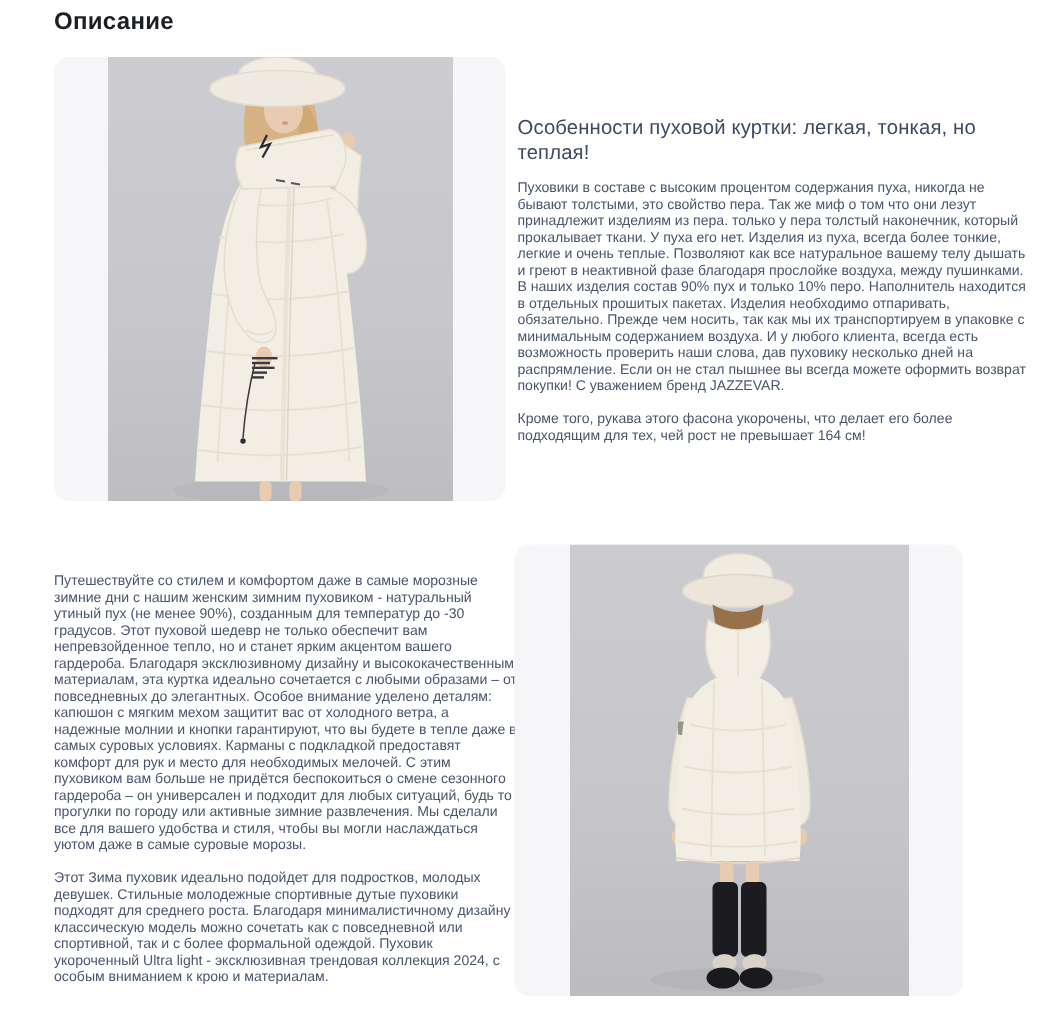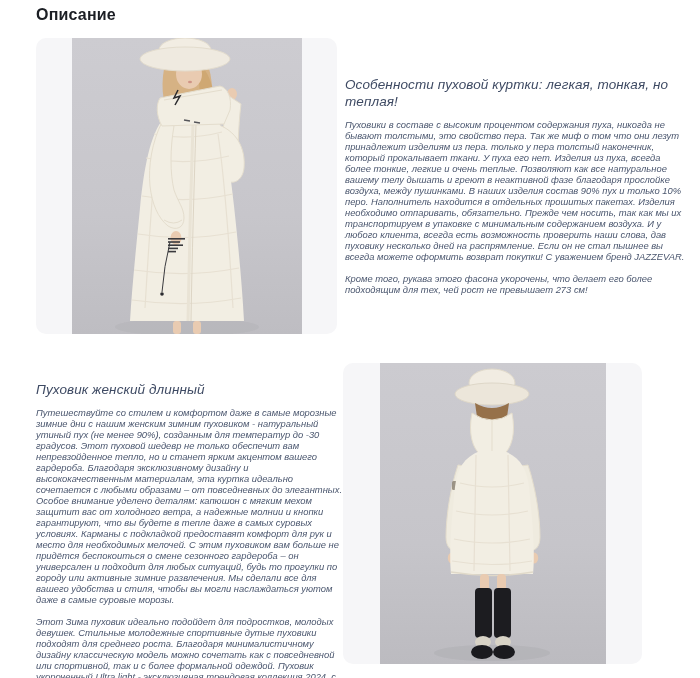--- a/index.html
+++ b/index.html
@@ -32,21 +32,21 @@
     font-size:16px;font-weight:700;color:var(--title_color);
     letter-spacing:.2px;margin:0;
   }
   .card{
     position:absolute;background:var(--card_bg);border-radius:10px;
     display:flex;justify-content:center;align-items:flex-start;
   }
   .card-top{left:36px;top:38px;width:301px;height:296px;}
   .card-bottom{left:343px;top:363px;width:299px;height:301px;}
   .photo{display:block;}
-  .text-col{position:absolute;color:var(--body_color);font-style:italic;}
+  .text-col{position:absolute;color:var(--body_color);}
   .text-top{left:345px;top:76px;width:344px;}
   .text-bottom{left:36px;top:381px;width:310px;}
   .section-heading{
     font-size:13.5px;line-height:17px;font-weight:400;
     color:var(--heading_color);margin:0 0 9px 0;letter-spacing:.1px;
   }
   .text-col p{
     font-size:9.4px;line-height:11px;margin:0 0 11px 0;
     color:var(--body_color);letter-spacing:0;
   }
@@ -139,28 +139,27 @@
           <rect x="101" y="283" width="8" height="13" rx="3"></rect>
           <rect x="121" y="283" width="8" height="13" rx="3"></rect>
         </g>
       </g>
     </svg>
   </div>
 
   <div class="text-col text-top">
     <h2 class="section-heading">Особенности пуховой куртки: легкая, тонкая, но теплая!</h2>
     <p>Пуховики в составе с высоким процентом содержания пуха, никогда не бывают толстыми, это свойство пера. Так же миф о том что они лезут принадлежит изделиям из пера. только у пера толстый наконечник, который прокалывает ткани. У пуха его нет. Изделия из пуха, всегда более тонкие, легкие и очень теплые. Позволяют как все натуральное вашему телу дышать и греют в неактивной фазе благодаря прослойке воздуха, между пушинками. В наших изделия состав 90% пух и только 10% перо. Наполнитель находится в отдельных прошитых пакетах. Изделия необходимо отпаривать, обязательно. Прежде чем носить, так как мы их транспортируем в упаковке с минимальным содержанием воздуха. И у любого клиента, всегда есть возможность проверить наши слова, дав пуховику несколько дней на распрямление. Если он не стал пышнее вы всегда можете оформить возврат покупки! С уважением бренд JAZZEVAR.</p>
-    <p>Кроме того, рукава этого фасона укорочены, что делает его более подходящим для тех, чей рост не превышает 273 см!</p>
+    <p>Кроме того, рукава этого фасона укорочены, что делает его более подходящим для тех, чей рост не превышает 164 см!</p>
   </div>
 </section>
 
 <section>
 
   <div class="text-col text-bottom">
-    <h2 class="section-heading">Пуховик женский длинный</h2>
     <p>Путешествуйте со стилем и комфортом даже в самые морозные зимние дни с нашим женским зимним пуховиком - натуральный утиный пух (не менее 90%), созданным для температур до -30 градусов. Этот пуховой шедевр не только обеспечит вам непревзойденное тепло, но и станет ярким акцентом вашего гардероба. Благодаря эксклюзивному дизайну и высококачественным материалам, эта куртка идеально сочетается с любыми образами – от повседневных до элегантных. Особое внимание уделено деталям: капюшон с мягким мехом защитит вас от холодного ветра, а надежные молнии и кнопки гарантируют, что вы будете в тепле даже в самых суровых условиях. Карманы с подкладкой предоставят комфорт для рук и место для необходимых мелочей. С этим пуховиком вам больше не придётся беспокоиться о смене сезонного гардероба – он универсален и подходит для любых ситуаций, будь то прогулки по городу или активные зимние развлечения. Мы сделали все для вашего удобства и стиля, чтобы вы могли наслаждаться уютом даже в самые суровые морозы.</p>
     <p>Этот Зима пуховик идеально подойдет для подростков, молодых девушек. Стильные молодежные спортивные дутые пуховики подходят для среднего роста. Благодаря минималистичному дизайну классическую модель можно сочетать как с повседневной или спортивной, так и с более формальной одеждой. Пуховик укороченный Ultra light - эксклюзивная трендовая коллекция 2024, с особым вниманием к крою и материалам.</p>
   </div>
 
   <div class="card card-bottom">
     <svg class="photo" width="226" height="301" viewBox="0 0 226 301">
       <defs>
         <linearGradient id="bg2" x1="0" y1="0" x2="0" y2="1">
           <stop offset="0" stop-color="#cccbd0"></stop>
           <stop offset="0.6" stop-color="#c6c5ca"></stop>

